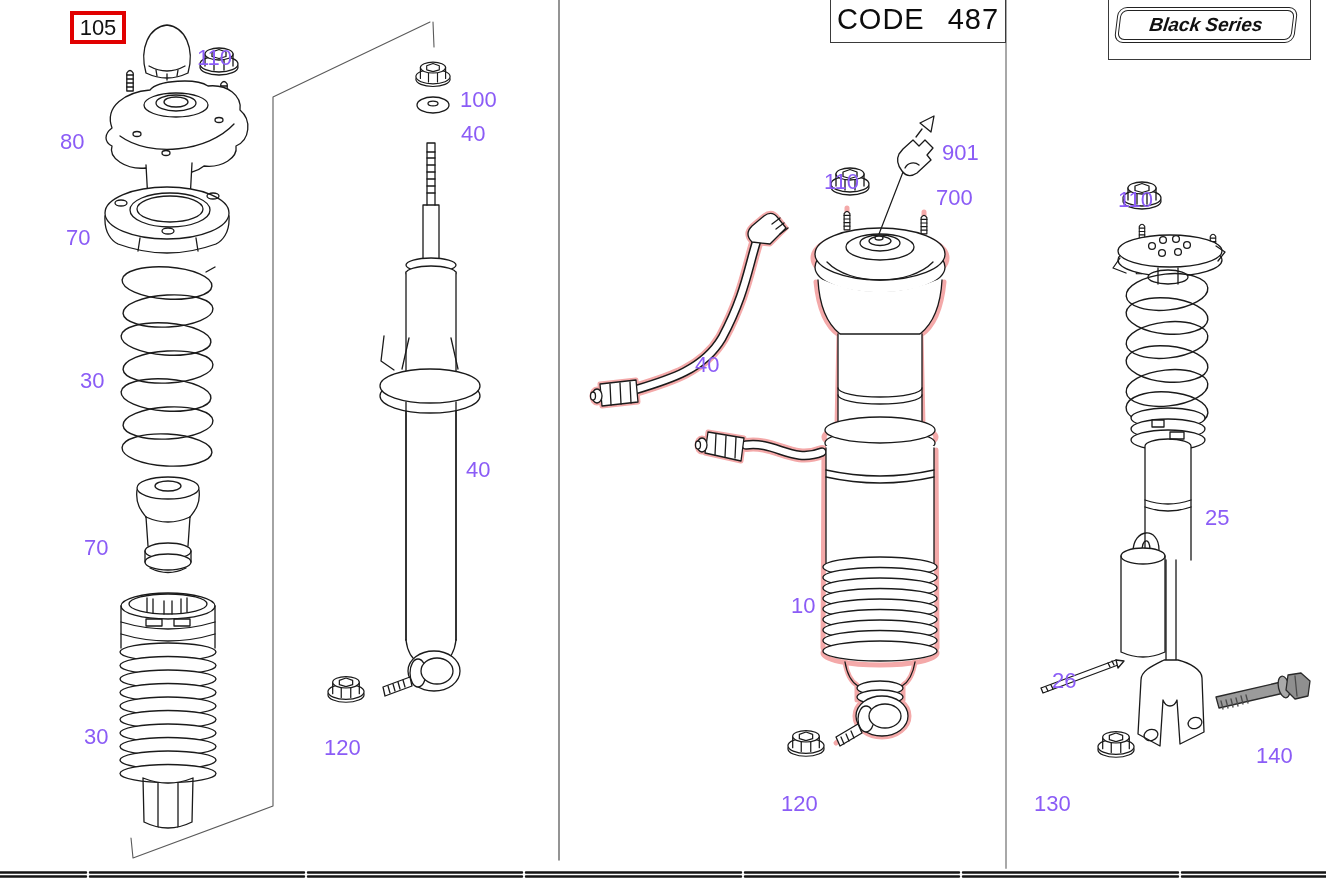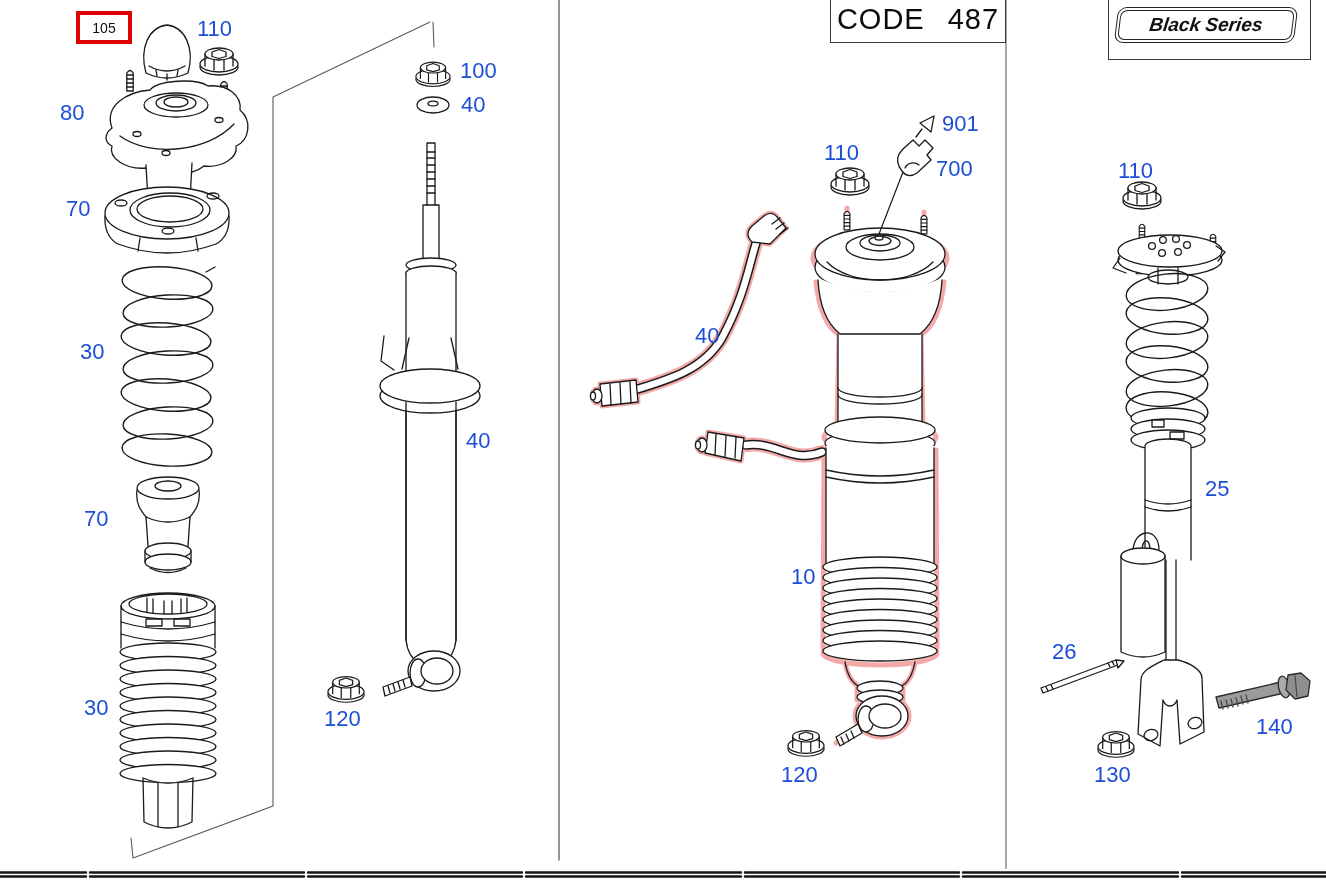--- a/index.html
+++ b/index.html
@@ -1,22 +1,22 @@
 <!DOCTYPE html>
 <html><head>
 <meta charset="utf-8">
 <style>
   html,body{margin:0;padding:0;background:#fff;}
   .canvas{position:relative;width:1326px;height:881px;background:#fff;overflow:hidden;
           font-family:"Liberation Sans", sans-serif;color:#111;}
   svg{position:absolute;left:0;top:0;}
-  .lbl{position:absolute;font-size:22px;line-height:23px;color:#1d4ed8;white-space:nowrap;}
-  .sel-box{position:absolute;left:76px;top:11px;width:48px;height:25px;
+  .lbl{position:absolute;font-size:22px;line-height:23px;color:#8b5cf6;white-space:nowrap;margin-top:29px;}
+  .sel-box{position:absolute;left:70px;top:11px;width:48px;height:25px;
            border:4px solid #e10000;background:#fff;display:flex;align-items:center;
-           justify-content:center;font-size:14px;}
+           justify-content:center;font-size:22px;}
   .code-box{position:absolute;border:1.6px solid #3a3a3a;background:#fff;display:flex;
             align-items:flex-end;justify-content:center;font-size:29px;letter-spacing:1px;
             word-spacing:14px;color:#0c0c0c;}
   .bs-outer{position:absolute;left:1108px;top:-12px;width:201px;height:70px;
             border:1.4px solid #3a3a3a;background:#fff;}
   .plaque{position:absolute;left:1116px;top:7px;width:178px;height:34px;
           border:1.6px solid #222;border-radius:9px;transform:skewX(-7deg);
           display:flex;align-items:center;justify-content:center;}
   .plaque-inner{position:absolute;left:2px;top:2px;right:2px;bottom:2px;
           border:1px solid #222;border-radius:7px;display:flex;align-items:center;
@@ -335,16 +335,16 @@
 <div class="lbl" style="left:324px;top:707px">120</div>
 <div class="lbl" style="left:824px;top:141px">110</div>
 <div class="lbl" style="left:942px;top:112px">901</div>
 <div class="lbl" style="left:936px;top:157px">700</div>
 <div class="lbl" style="left:695px;top:324px">40</div>
 <div class="lbl" style="left:791px;top:565px">10</div>
 <div class="lbl" style="left:781px;top:763px">120</div>
 <div class="lbl" style="left:1118px;top:159px">110</div>
 <div class="lbl" style="left:1205px;top:477px">25</div>
 <div class="lbl" style="left:1052px;top:640px">26</div>
-<div class="lbl" style="left:1094px;top:763px">130</div>
+<div class="lbl" style="left:1034px;top:763px">130</div>
 <div class="lbl" style="left:1256px;top:715px">140</div>
 
 </div>
 
 </body></html>

